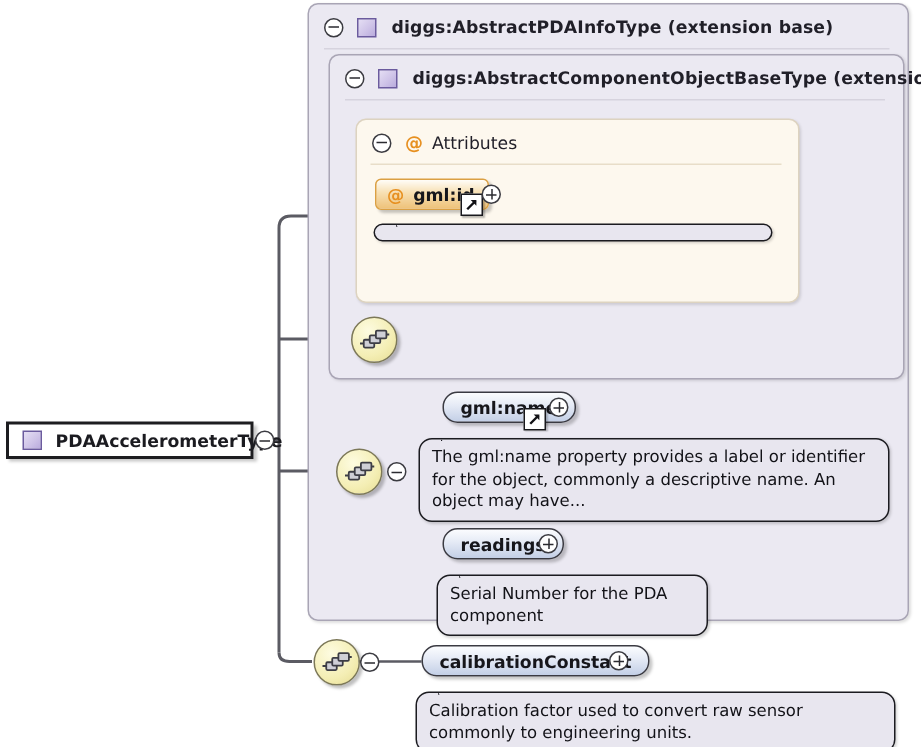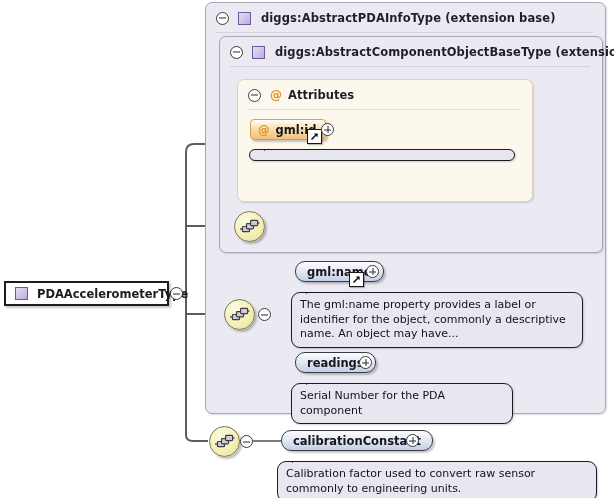--- a/index.html
+++ b/index.html
@@ -49,21 +49,21 @@
     border-radius:7px;
     box-sizing:border-box;
     box-shadow:1px 1px 2px rgba(0,0,0,0.13);
   }
   .panel-attrs .sep{
     position:absolute;left:9px;right:11px;top:29px;height:1px;background:#e8ddc8;
   }
   .attr-at{
     color:#e79020;font-weight:bold;font-size:12px;margin-right:6px;
   }
-  .attr-title{font-size:11.5px;font-weight:bold;color:#201f28;}
+  .attr-title{font-size:11.5px;font-weight:normal;color:#201f28;}
 
   
   .tog{
     display:inline-block;position:relative;
     width:13px;height:13px;border-radius:50%;
     border:1px solid #3b3b41;background:#ffffff;
     box-sizing:border-box;flex:0 0 auto;
   }
   .tog::before{
     content:"";position:absolute;left:2px;right:2px;top:50%;
@@ -290,30 +290,30 @@
   <div class="pill pill-elem" style="left:295px;top:261px;">
     <span>gml:name</span>
   </div>
   <div class="arrowbadge" style="left:349px;top:272px;">
     <svg width="13" height="13" viewBox="0 0 13 13">
       <path d="M3.5,9.5 L9,4" stroke="#121216" stroke-width="1.6" fill="none"></path>
       <path d="M9.6,3.4 L9.6,7.2 L5.8,3.4 Z" fill="#121216"></path>
     </svg>
   </div>
   <span class="tog plus tog-abs" style="left:366px;top:265px;"></span>
-  <div class="bubble" style="left:291px;top:292px;width:292px;">
+  <div class="bubble" style="left:279px;top:292px;width:314px;">
     <span class="notch"></span>
     <span>The gml:name property provides a label or identifier for the object, commonly a descriptive name. An object may have...</span>
   </div>
 
   <div class="pill pill-elem" style="left:295px;top:352px;">
     <span>readings</span>
   </div>
   <span class="tog plus tog-abs" style="left:359px;top:356px;"></span>
-  <div class="bubble" style="left:291px;top:383px;width:222px;">
+  <div class="bubble" style="left:291px;top:383px;width:181px;">
     <span class="notch"></span>
     <span>Serial Number for the PDA component</span>
   </div>
 
   <div class="pill pill-elem" style="left:281px;top:430px;">
     <span>calibrationConstant</span>
   </div>
   <span class="tog plus tog-abs" style="left:406px;top:434px;"></span>
   <div class="bubble" style="left:277px;top:461px;width:320px;">
     <span class="notch"></span>

